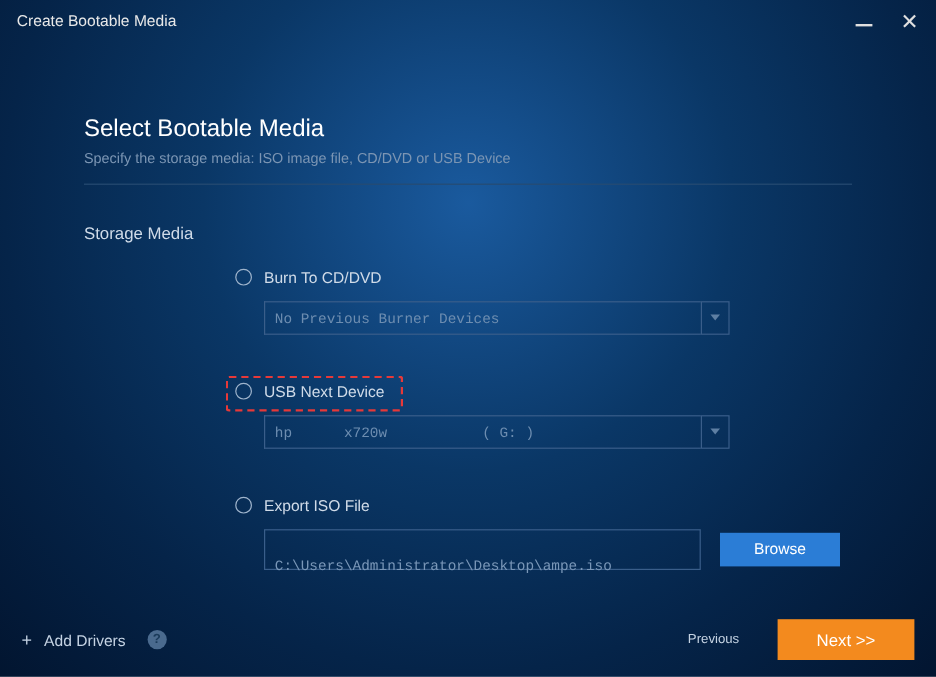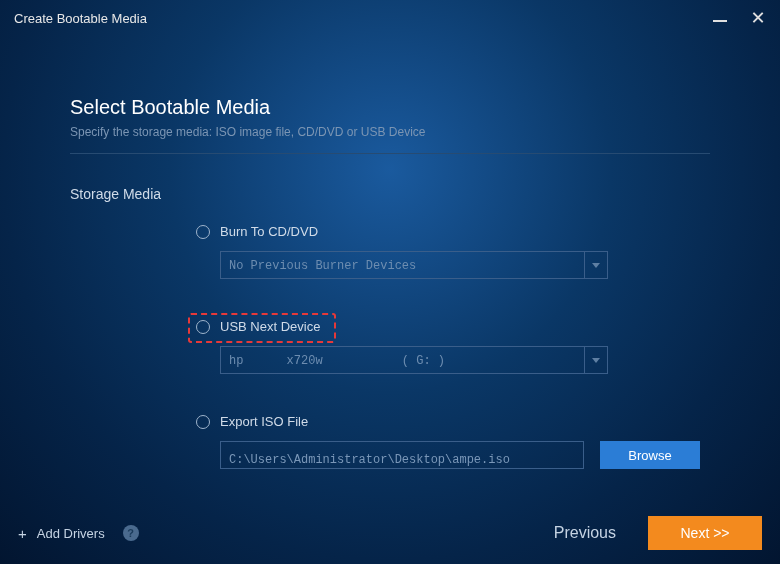--- a/index.html
+++ b/index.html
@@ -163,21 +163,21 @@
       align-items: center;
     }
     .path-input {
       width: 364px;
       height: 28px;
       background: transparent;
       border: 1px solid #3a5e8a;
       color: #7a97b8;
       font-family: "Courier New", monospace;
       font-size: 12px;
-      padding: 4px 8px;
+      padding: 16px 8px;
       line-height: 28px;
     }
     .browse-btn {
       width: 100px;
       height: 28px;
       background: #2b7dd6;
       border: none;
       color: #fff;
       font-size: 13px;
       cursor: pointer;
@@ -214,21 +214,21 @@
       margin-left: 8px;
       cursor: pointer;
     }
     .footer-right {
       display: flex;
       align-items: center;
       gap: 32px;
     }
     .prev-btn {
       color: #c5d3e3;
-      font-size: 16px;
+      font-size: 11px;
       cursor: pointer;
     }
     .next-btn {
       width: 114px;
       height: 34px;
       background: #f38a1e;
       border: none;
       color: #fff;
       font-size: 14px;
       cursor: pointer;

